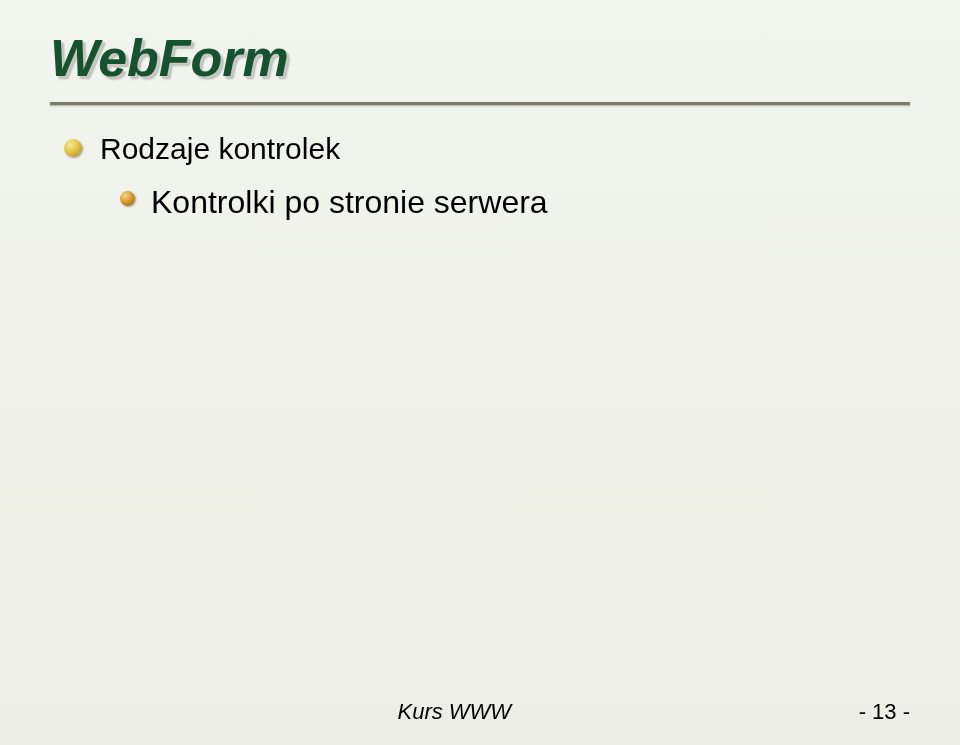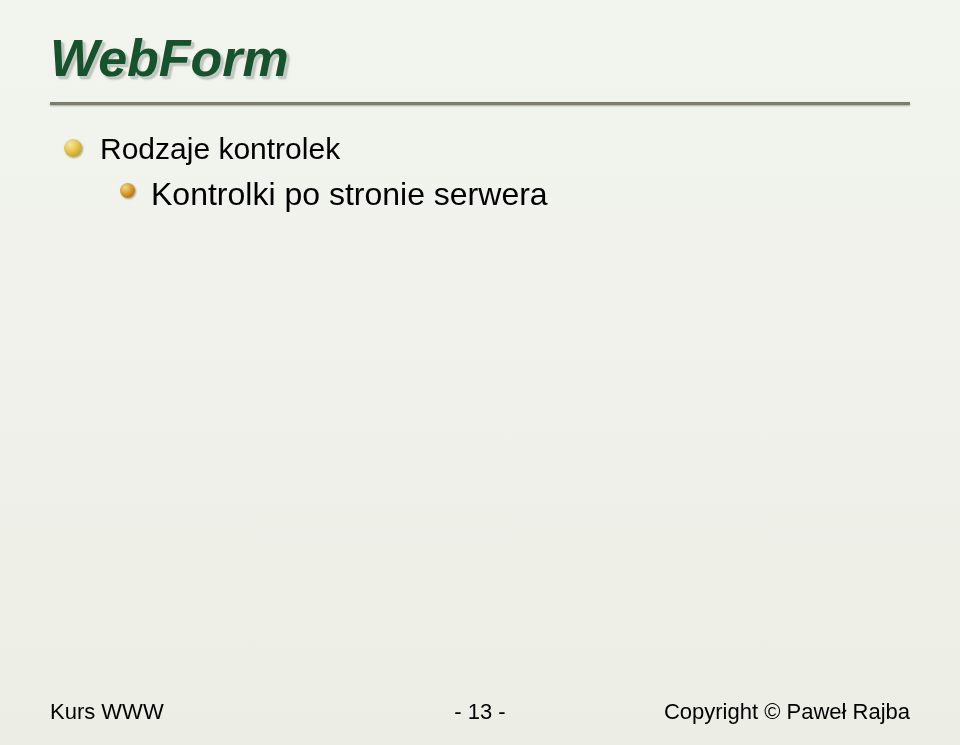--- a/index.html
+++ b/index.html
@@ -32,21 +32,21 @@
     box-shadow: 0 1px 2px rgba(0,0,0,0.3);
   }
   .content {
     font-size: 30px;
     line-height: 1.32;
   }
   .b-row {
     display: flex;
     align-items: flex-start;
     margin-left: 14px;
-    margin-bottom: 4px;
+    margin-bottom: 12px;
   }
   .b-row.l2 {
     margin-left: 70px;
     font-size: 32px;
     margin-bottom: 6px;
   }
   .b-row.l3 {
     margin-left: 128px;
     font-size: 25px;
     margin-bottom: 8px;
@@ -80,21 +80,21 @@
     left: 0; right: 0;
     bottom: 20px;
     display: flex;
     justify-content: space-between;
     align-items: flex-end;
     padding: 0 50px;
     font-size: 22px;
     color: #000;
   }
   .page { text-align: right; flex: 0 0 auto; }
-  .left { flex: 1; text-align: left; }
+  .left { flex: 1; text-align: center; font-style: italic; }
   .right { flex: 1; text-align: right; }
 </style>
 </head>
 <body>
 
 <div class="slide">
   <div class="title">WebForm</div>
   <div class="hr"></div>
 
   <div class="content">
@@ -109,15 +109,14 @@
       <div class="b-text">Kontrolki po stronie serwera</div>
     </div>
 
 
 
   </div>
 
   <div class="footer">
     <div class="left">Kurs WWW</div>
     <div class="page">- 13 -</div>
-    <div class="right">Copyright © Paweł Rajba</div>
   </div>
 </div>
 
 </body></html>

